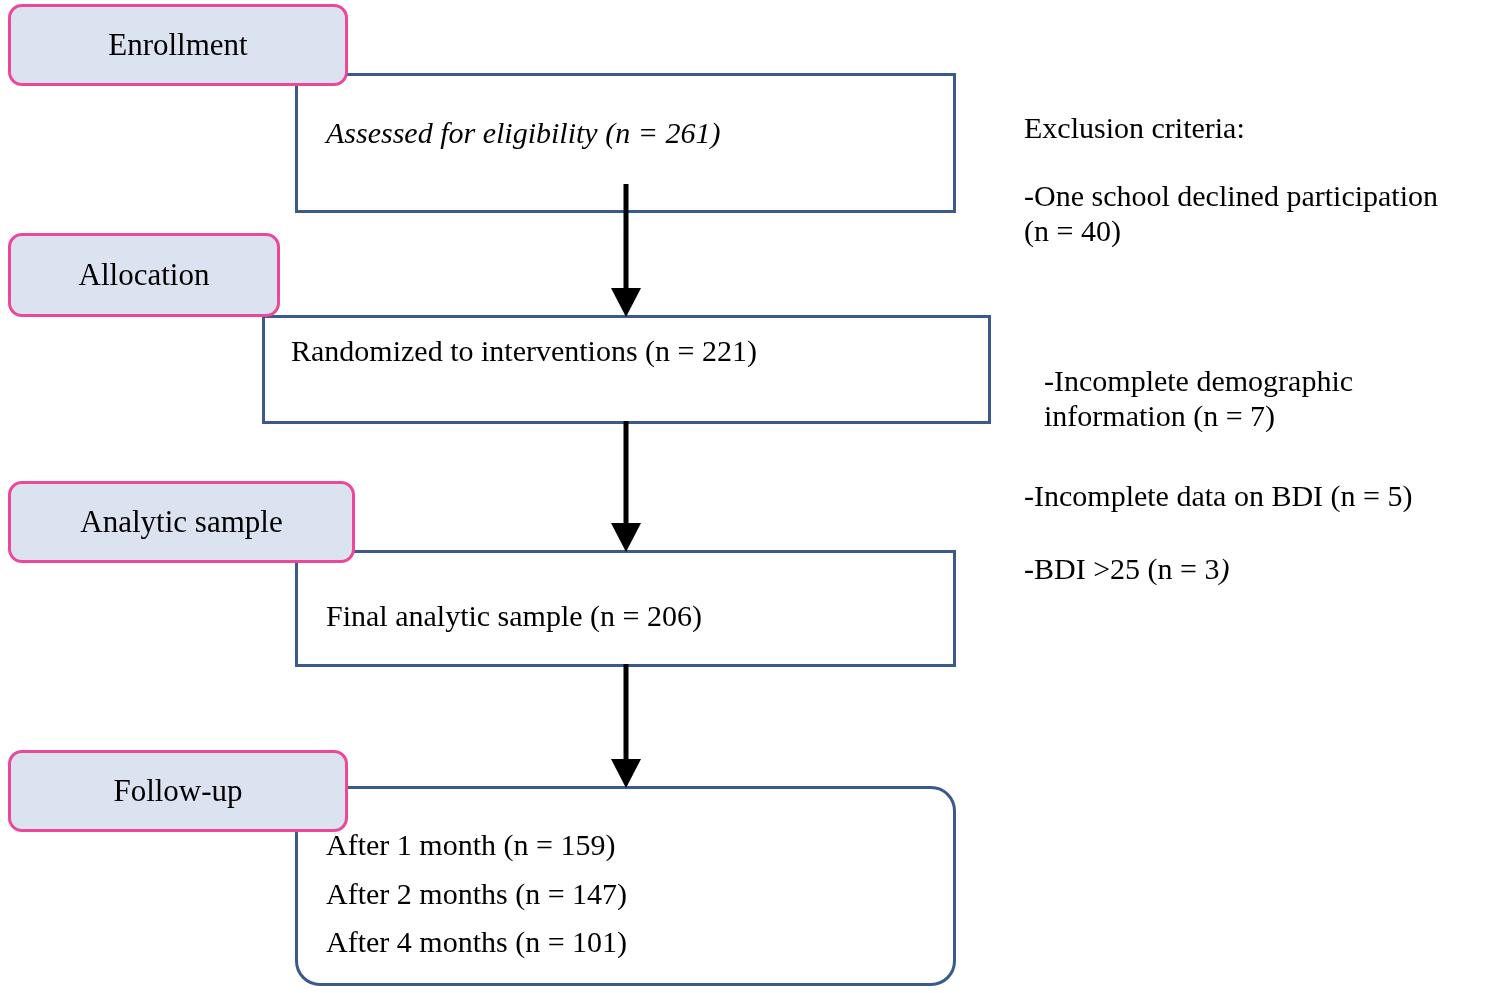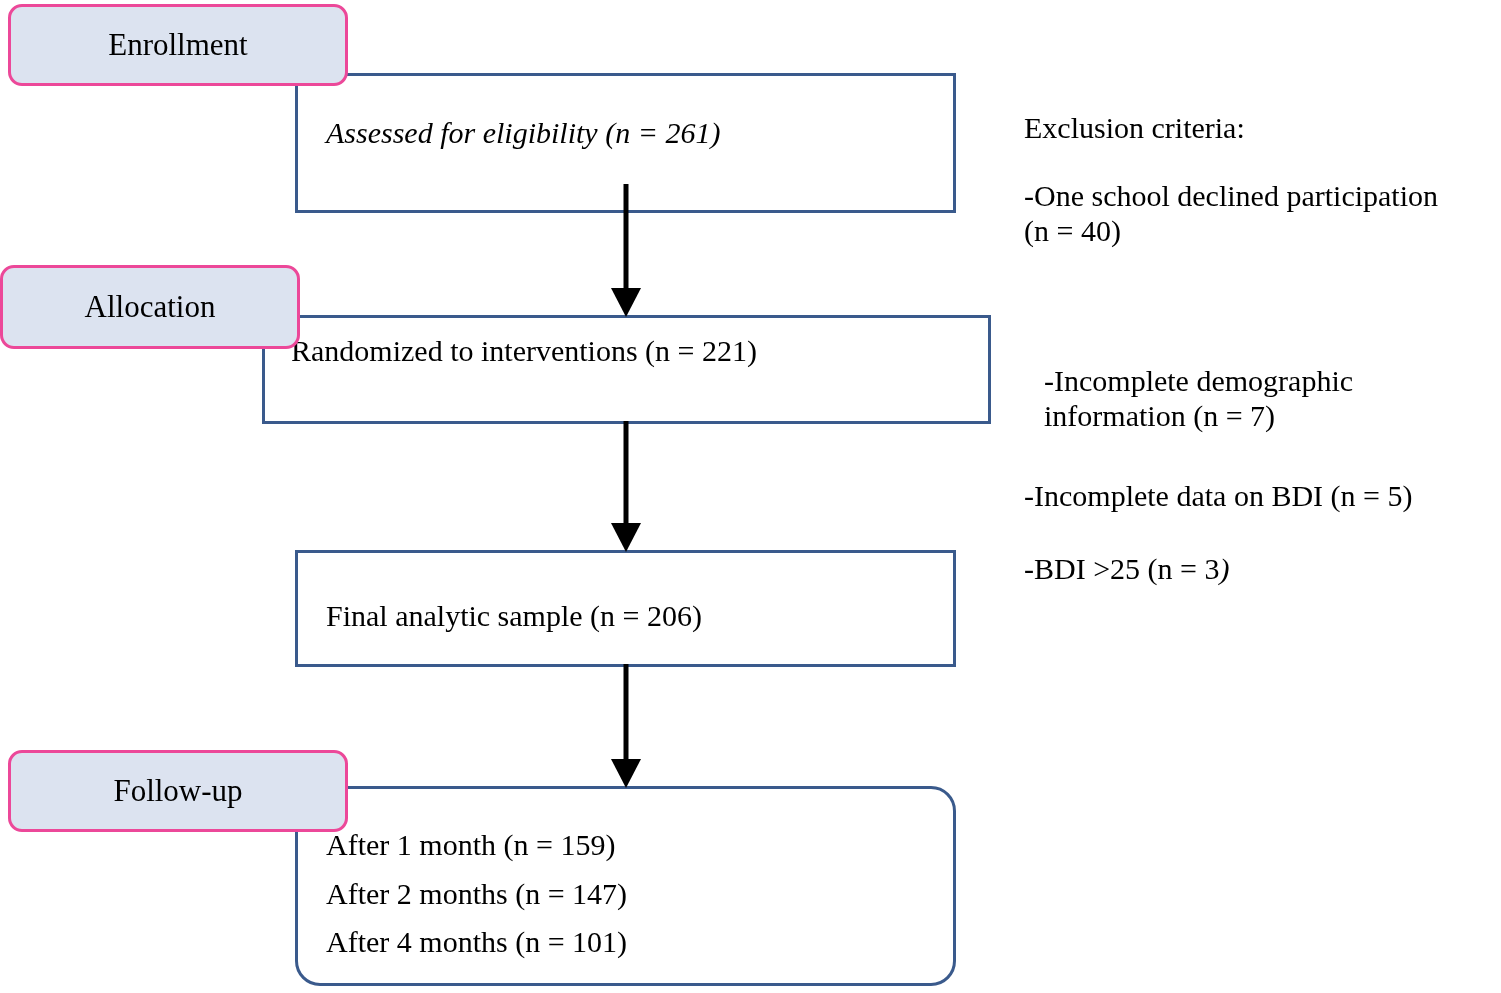--- a/index.html
+++ b/index.html
@@ -96,24 +96,27 @@
 </style>
 </head>
 <body>
 
 <div id="diagram">
 
   <div class="stage-box" style="left:8px; top:4px; width:340px; height:82px;">
     <span class="stage-label">Enrollment</span>
   </div>
 
-  <div class="stage-box" style="left:0; top:233px; width:300px; height:84px;margin-top:32px;">
+  <div class="stage-box" style="left:8px; top:233px; width:272px; height:84px;">
     <span class="stage-label">Allocation</span>
   </div>
 
+  <div class="stage-box" style="left:8px; top:481px; width:347px; height:82px;">
+    <span class="stage-label">Analytic sample</span>
+  </div>
 
   <div class="stage-box" style="left:8px; top:750px; width:340px; height:82px;">
     <span class="stage-label">Follow-up</span>
   </div>
 
   <div class="content-box" style="left:295px; top:73px; width:661px; height:140px;font-style:italic;">
     <span class="box-text" style="left:28px; top:42px;">Assessed for eligibility (n = 261)</span>
   </div>
 
   <div class="content-box" style="left:262px; top:315px; width:729px; height:109px;">

